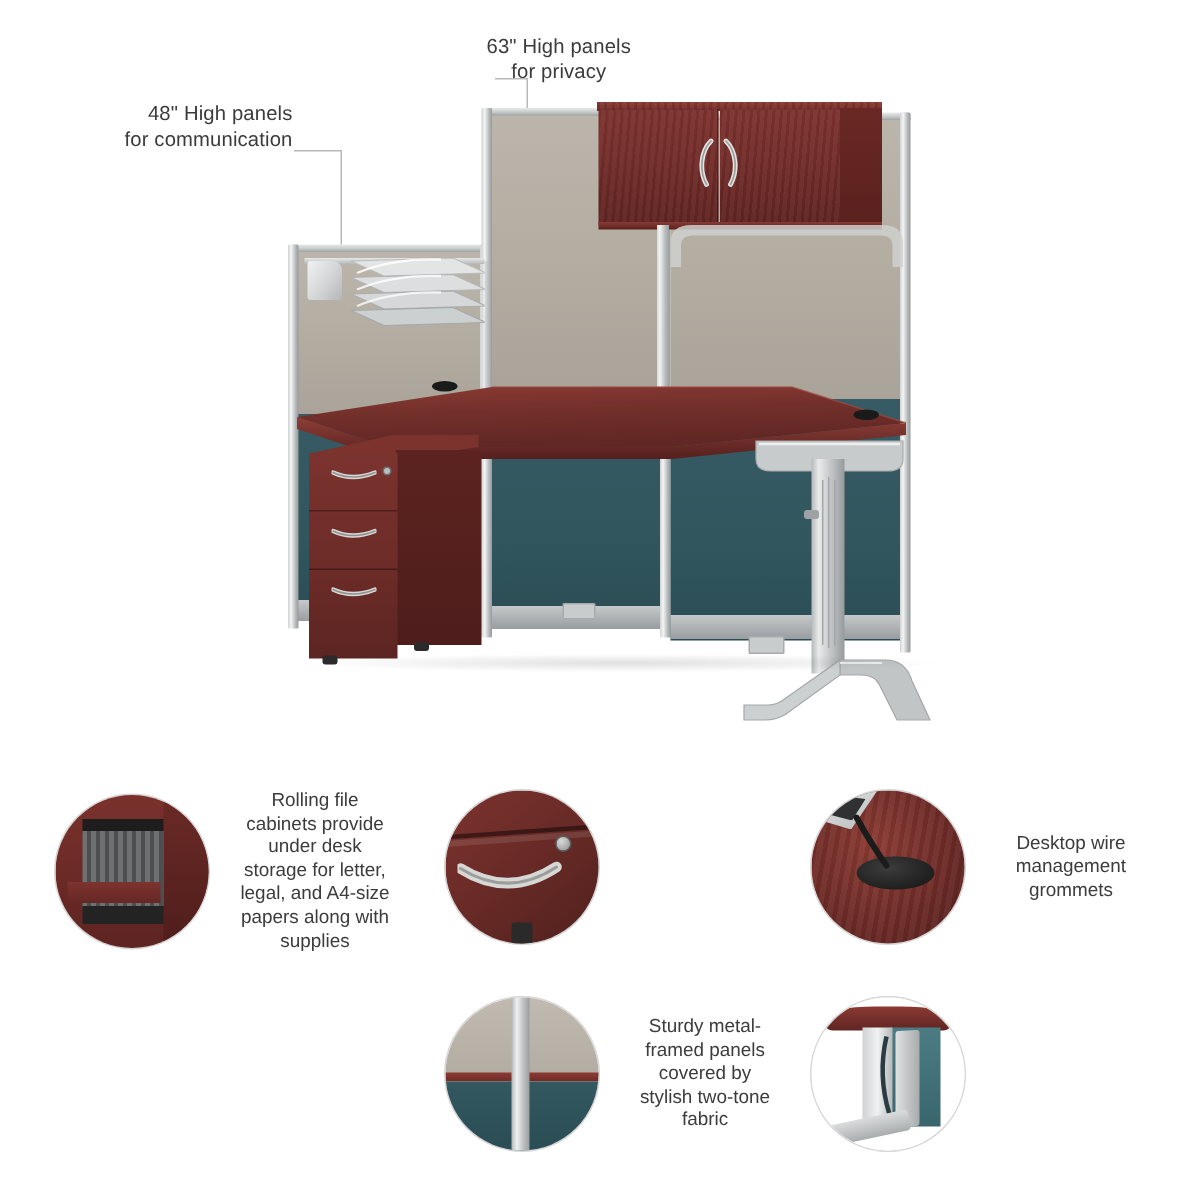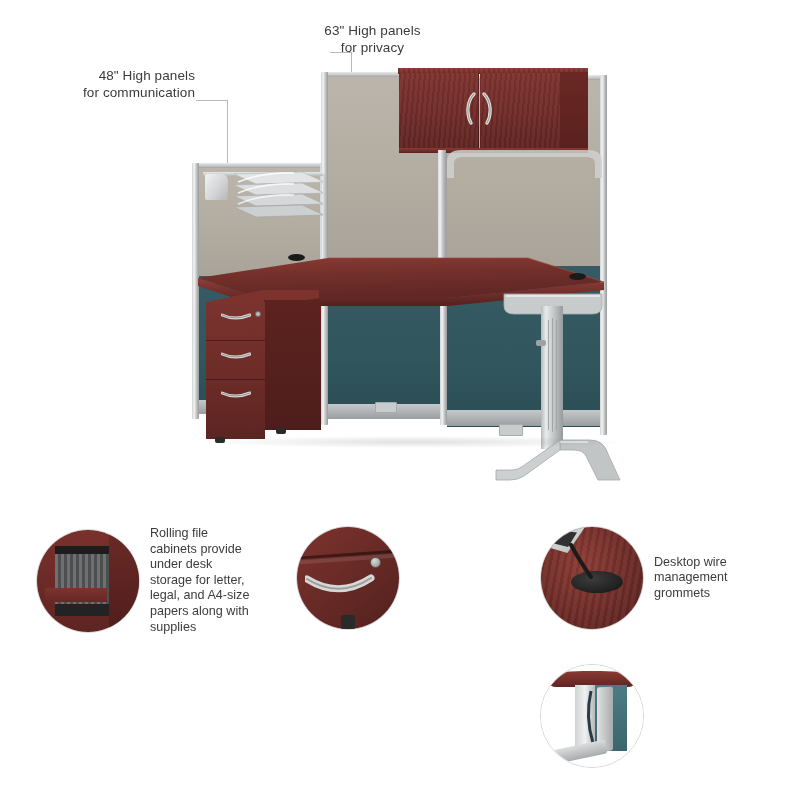--- a/index.html
+++ b/index.html
@@ -122,20 +122,21 @@
     border: 1px solid #d6d6d6;
     overflow: hidden;
     background: #ffffff;
     flex: none;
   }
   .feature-caption {
     font-family: "Liberation Sans", sans-serif;
     font-size: 12.6px;
     line-height: 15.6px;
     color: #3c3c3c;
+    text-align: center;
     white-space: pre-line;
     padding-left: 10px;
     width: 130px;
   }
 
   
   .t-layer { position: absolute; }
 </style>
 </head>
 <body>
@@ -413,20 +414,38 @@
         <svg class="t-layer" style="left:24px;top:16px;" width="44" height="38">
           <path d="M6 2 Q16 20 26 34" stroke="#1b1b1b" stroke-width="4" fill="none" stroke-linecap="round"></path>
         </svg>
       </div>
       <div class="feature-caption">Desktop wire
 management
 grommets</div>
     </div>
 
 
+    <div class="feature" style="left:296px; top:152px;">
+      <div class="feature-thumb">
+        <div class="t-layer" style="left:0;top:0;width:104px;height:52px;
+             background:linear-gradient(to bottom,#c0bab0,#b2aca2);"></div>
+        <div class="t-layer" style="left:0;top:50px;width:104px;height:6px;
+             background:linear-gradient(to bottom,#8e3a33,#6d2b27);"></div>
+        <div class="t-layer" style="left:0;top:56px;width:104px;height:48px;
+             background:linear-gradient(to bottom,#33585f,#2a4c54);"></div>
+
+        <div class="t-layer" style="left:44px;top:0;width:12px;height:104px;
+             background:linear-gradient(to right,#b4b7b8 0%, #f0f1f1 30%, #c6c9ca 60%, #9a9d9f 100%);"></div>
+      </div>
+      <div class="feature-caption">Sturdy metal-
+framed panels
+covered by
+stylish two-tone
+fabric</div>
+    </div>
 
     <div class="feature" style="left:540px; top:152px;">
       <div class="feature-thumb">
         <div class="t-layer" style="left:0;top:0;width:104px;height:104px;background:#ffffff;"></div>
 
         <div class="t-layer" style="left:8px;top:6px;width:86px;height:16px;border-radius:40% 40% 6px 6px;
              background:linear-gradient(to bottom,#8b3a33,#5f2522);"></div>
 
         <div class="t-layer" style="left:52px;top:20px;width:34px;height:66px;
              background:linear-gradient(to bottom,#4b7c84,#3a656d);"></div>

